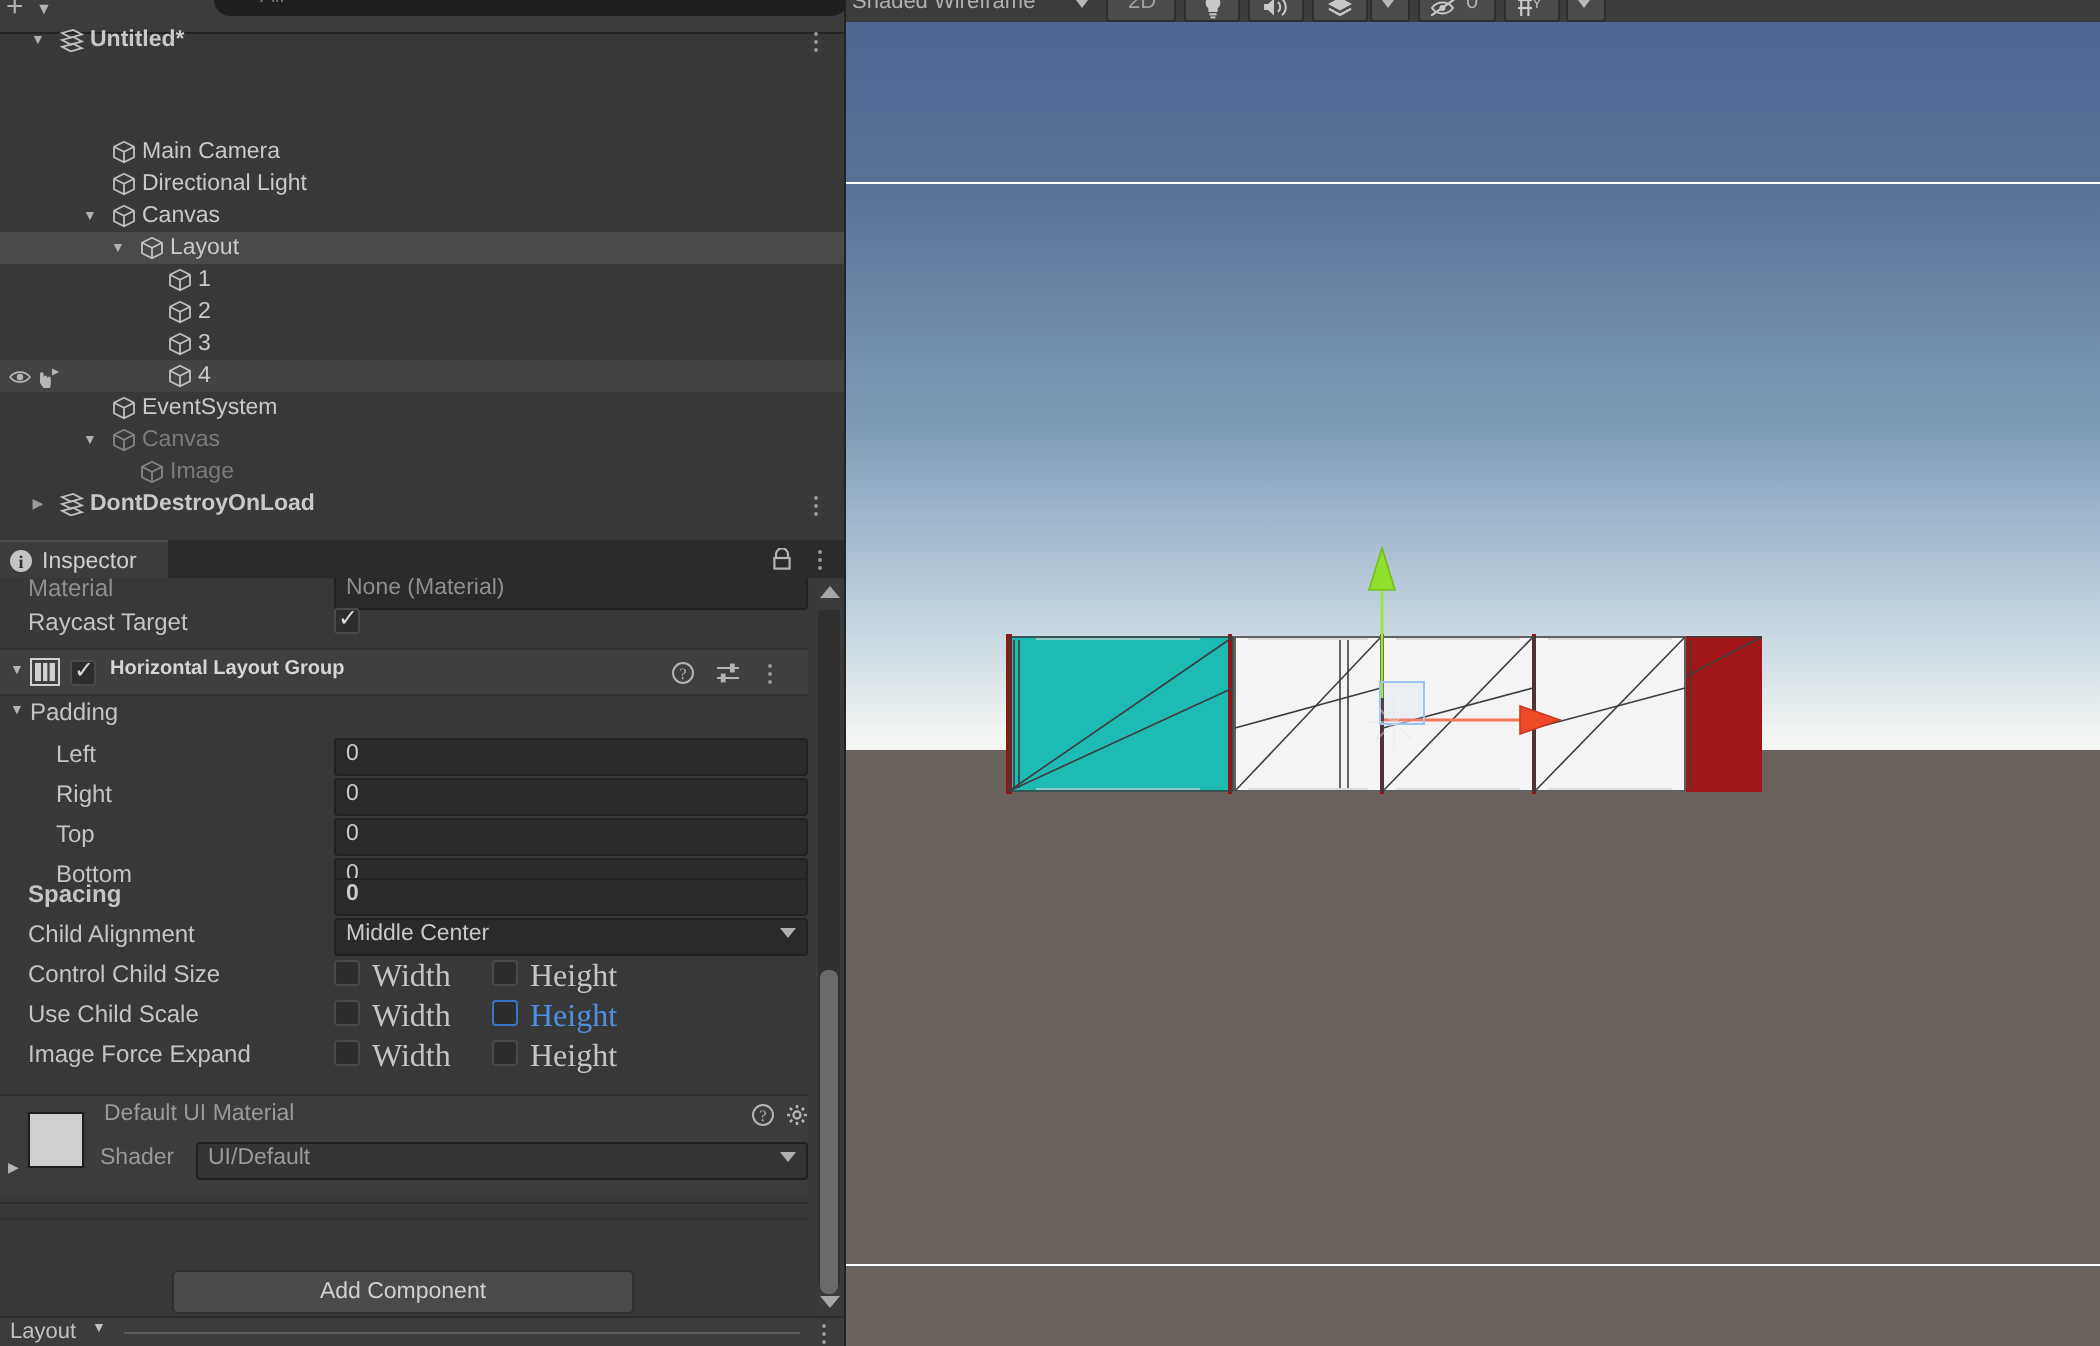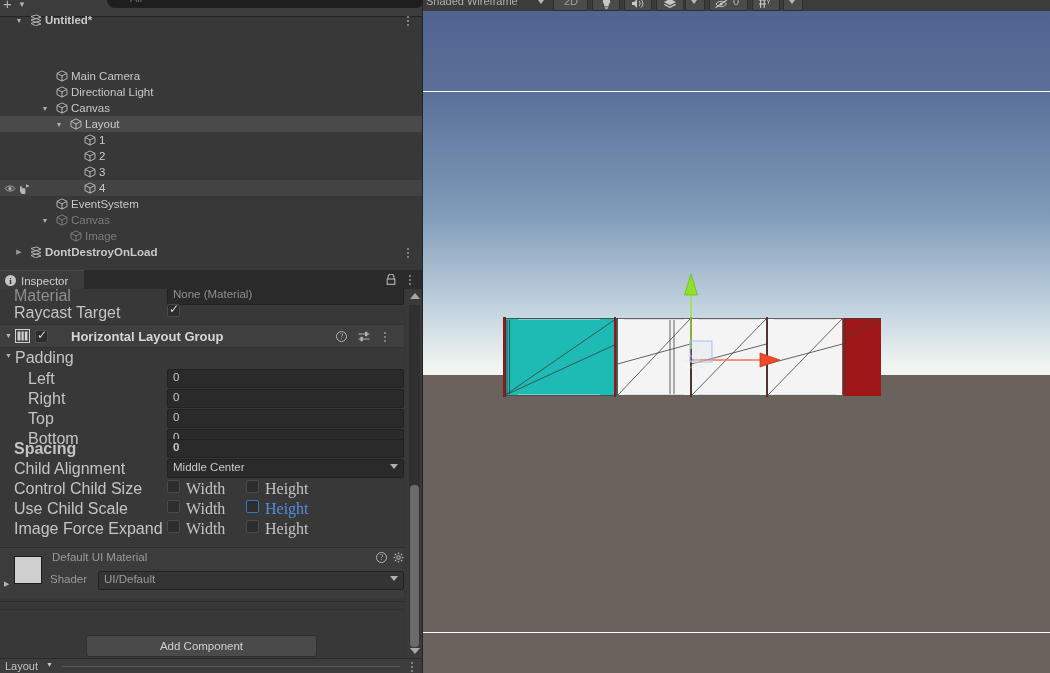--- a/index.html
+++ b/index.html
@@ -52,35 +52,35 @@
                 display:flex;align-items:center;justify-content:center;
                 font-family:"Liberation Serif",serif;}
   #insp-tab .lbl{margin-left:5px;font-size:11.5px;color:#cfcfcf;}
   #lock{position:absolute;right:26px;top:4px;width:10px;height:11px;}
   #insp-kebab{position:absolute;right:7px;top:3px;}
 
   #insp-body{position:absolute;left:0;top:19px;width:422px;height:369px;
              background:#383838;overflow:hidden;}
 
   .irow{position:absolute;height:20px;left:0;width:404px;}
-  .ilabel{position:absolute;font-size:16px;color:#c4c4c4;}
+  .ilabel{position:absolute;font-size:12px;color:#c4c4c4;}
   .ifield{position:absolute;background:#2a2a2a;border:1px solid #212121;
           border-radius:2px;height:17px;}
   .ifield .v{position:absolute;left:5px;top:1px;font-size:11.5px;color:#c9c9c9;}
   .cbx{position:absolute;width:13px;height:13px;background:#2d2d2d;
        border:1px solid #4a4a4a;border-radius:2px;box-sizing:border-box;}
   .cbx.blue{border-color:#3b74c4;background:#2d2d2d;}
   .cbx .ck{position:absolute;left:1px;top:-3px;font-size:12px;color:#d8d8d8;}
   .cbtext{position:absolute;font-size:16px;color:#c4c4c4;font-family:Liberation Serif, serif;}
   .cbtext.blue{color:#4f8fe0;}
 
   .comp-hdr{position:absolute;left:0;width:404px;height:22px;background:#3f3f3f;
             border-top:1px solid #303030;border-bottom:1px solid #303030;}
-  .comp-hdr .t{position:absolute;left:55px;top:4px;font-size:13px;
-               font-weight:bold;color:#d6d6d6;margin-left:16px;}
+  .comp-hdr .t{position:absolute;left:55px;top:4px;font-size:10px;
+               font-weight:bold;color:#d6d6d6;}
   .sep{position:absolute;left:0;width:404px;height:1px;background:#2d2d2d;}
 
   .dropdown{position:absolute;background:#2a2a2a;border:1px solid #212121;
             border-radius:2px;height:17px;}
   .dropdown .v{position:absolute;left:5px;top:1px;font-size:11.5px;color:#c9c9c9;}
   .dropdown .ar{position:absolute;right:5px;top:4px;width:0;height:0;
                 border-left:4px solid transparent;border-right:4px solid transparent;
                 border-top:5px solid #b0b0b0;}
 
   .matblock{position:absolute;left:0;width:404px;}

